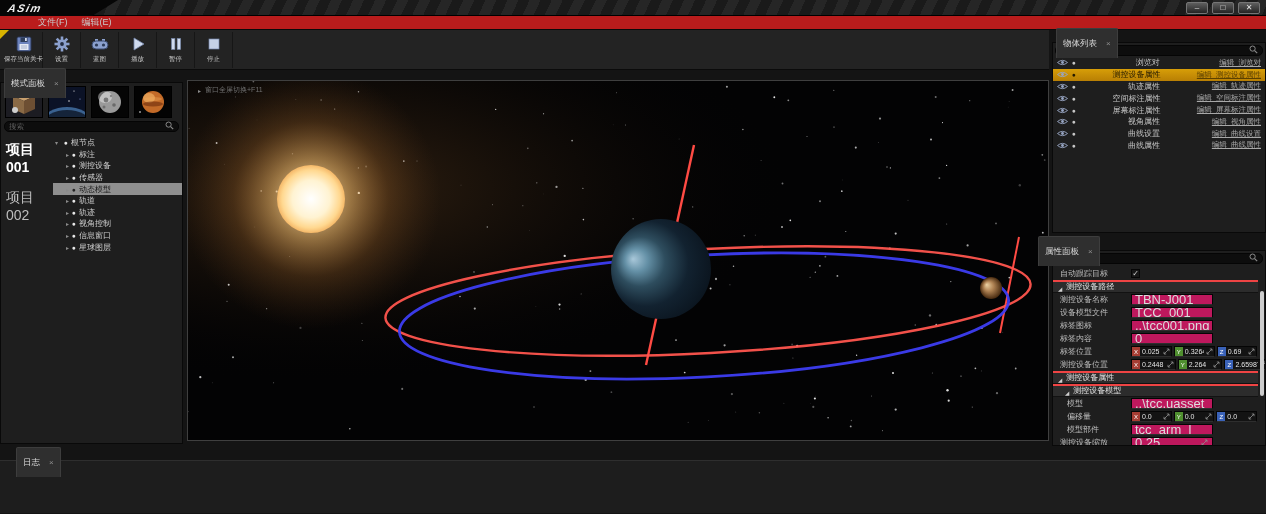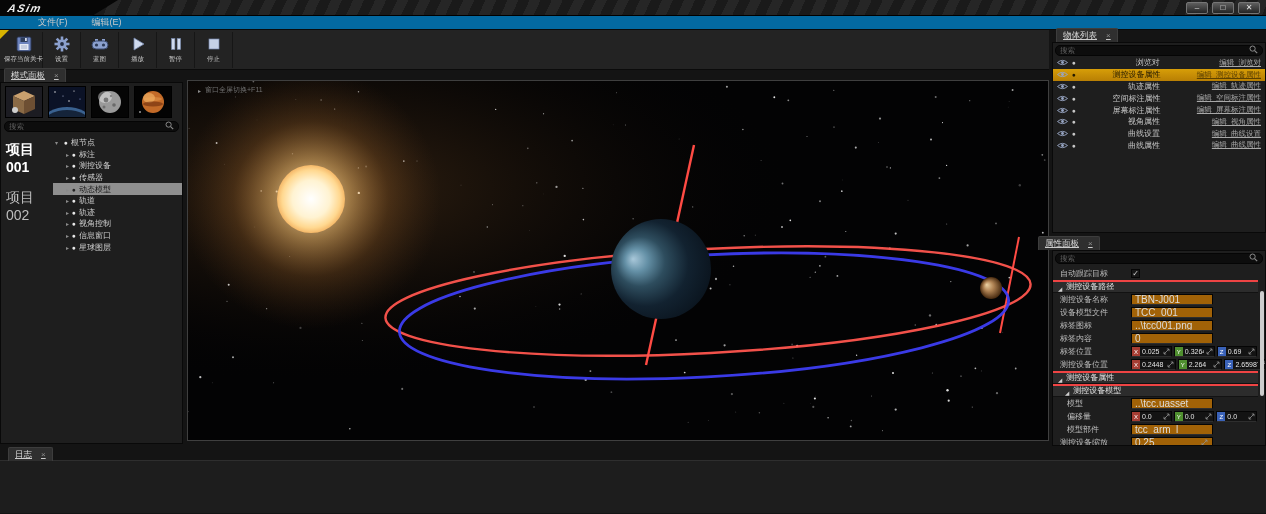--- a/index.html
+++ b/index.html
@@ -11,36 +11,36 @@
     background:repeating-linear-gradient(115deg,#262626 0 10px,#1a1a1a 10px 20px);
     border-bottom:1px solid #000; }
   .logo-plate { position:absolute; left:0; top:0; height:16px; width:118px; background:#060606;
     clip-path:polygon(0 0,118px 0,92px 16px,0 16px); display:flex; align-items:center; padding-left:8px; }
   .logo-text { font-style:italic; font-weight:bold; font-size:11px; color:#ededed; transform:skewX(-14deg); letter-spacing:1.5px; }
   .win-controls { position:absolute; right:6px; top:2px; display:flex; gap:4px; }
   .win-btn { width:22px; height:12px; background:linear-gradient(#5e5e5e,#242424); border:1px solid #757575;
     border-radius:2px; color:#e4e4e4; font-size:8px; line-height:10px; text-align:center; cursor:pointer; }
 
   
-  .menubar { position:absolute; left:0; top:16px; width:1266px; height:14px; background:#0369a1;
-    border-bottom:1px solid #0a0a0a; display:flex; align-items:flex-end; gap:24px; padding-left:38px;
+  .menubar { position:absolute; left:0; top:16px; width:1266px; height:14px; background:#b91c1c;
+    border-bottom:1px solid #0a0a0a; display:flex; align-items:flex-end; gap:14px; padding-left:38px;
     font-size:9px; color:#c9c9c9; }
   .menu-item { cursor:pointer; }
 
   
   .toolbar { position:absolute; left:0; top:30px; width:1049px; height:40px; background:#232323; border-bottom:1px solid #0b0b0b; }
   .corner-flag { position:absolute; left:0; top:0; width:0; height:0; border-top:9px solid #d8b400; border-right:9px solid transparent; }
   .tb-buttons { position:absolute; left:5px; top:2px; display:flex; height:36px; }
   .tbtn { width:38px; display:flex; flex-direction:column; align-items:center; padding-top:1px;
     border-right:1px solid #161616; cursor:pointer; }
   .tbtn .ticon { height:22px; display:flex; align-items:center; justify-content:center; }
   .tbtn .tlabel { font-size:6.5px; color:#c9c9c9; white-space:nowrap; }
 
   
-  .panel-tab-row { position:absolute; height:14px; display:flex; font-size:8.5px; z-index:3;text-decoration:underline; }
+  .panel-tab-row { position:absolute; height:30px; display:flex; font-size:8.5px; z-index:3; }
   .ptab { background:#2f2f2f; color:#dcdcdc; padding:0 6px; display:flex; align-items:center; gap:9px;
     border:1px solid #3d3d3d; border-bottom:none; border-radius:2px 2px 0 0; cursor:pointer; }
   .closex { color:#8d8d8d; font-size:8px; cursor:pointer; }
 
   
   .left-panel { position:absolute; left:0; top:82px; width:183px; height:362px; background:#1e1e1e; border:1px solid #090909; }
   .thumbs { position:absolute; left:4px; top:3px; display:flex; gap:5px; }
   .thumb { width:38px; height:32px; border:1px solid #000; background:#101014; cursor:pointer; overflow:hidden; }
   .searchline { position:absolute; left:3px; width:175px; height:11px; background:#0d0d0d; border:1px solid #050505;
     border-radius:5px; display:flex; align-items:center; justify-content:space-between; padding:0 4px;
@@ -81,22 +81,22 @@
   .prop-rows { position:absolute; top:16px; left:0; right:7px; bottom:0; }
   .prow { height:13px; display:flex; align-items:center; font-size:8px; color:#bdbdbd; }
   .plabel { width:78px; padding-left:7px; white-space:nowrap; overflow:hidden; flex:none; }
   .plabel.ind { padding-left:14px; }
   .psec { height:13px; background:#2c2c2c; border-top:2px solid #ef4444; border-bottom:1px solid #121212;
     display:flex; align-items:flex-end; gap:4px; padding-left:5px; font-size:8px; color:#e2e2e2; cursor:pointer; }
   .psec .tri { font-size:5.5px; color:#cfcfcf; }
   .psec.l2 { padding-left:12px; }
   .pcheck { width:9px; height:9px; background:#161616; border:1px solid #050505; color:#d0d0d0;
     font-size:8px; line-height:8px; text-align:center; cursor:pointer; }
-  .pfield { height:11px; background:#a16207; border:1px solid #050505; border-bottom-color:#2e2e2e;
-    display:flex; align-items:center; padding:0 3px; font-size:10px; color:#dcdcdc; cursor:text;
+  .pfield { height:11px; background:#be185d; border:1px solid #050505; border-bottom-color:#2e2e2e;
+    display:flex; align-items:center; padding:0 3px; font-size:13px; color:#dcdcdc; cursor:text;
     white-space:nowrap; overflow:hidden; }
   .pfield.wide { width:82px; }
   .vec { display:flex; gap:2px; flex:1; padding-right:1px; }
   .vfield { flex:1; height:11px; background:#131313; border:1px solid #050505; border-bottom-color:#2e2e2e;
     display:flex; align-items:center; gap:2px; font-size:7px; color:#e2e2e2; overflow:hidden; cursor:text; }
   .chip { width:8px; align-self:stretch; color:#fff; font-size:6px; display:flex; align-items:center; justify-content:center; flex:none; }
   .chip.cx { background:#a63d33; } .chip.cy { background:#4f8f2f; } .chip.cz { background:#3a62b8; }
   .vval { flex:1; white-space:nowrap; overflow:hidden; }
   .expico { flex:none; padding-right:1px; display:flex; }
   .pscroll { position:absolute; right:1px; top:40px; width:4px; height:105px; background:#cdcdcd; border-radius:2px; cursor:grab; }
@@ -786,21 +786,21 @@
               <svg width="7" height="7" viewBox="0 0 7 7">
                 <path d="M1 6 L6 1 M1 6 L1 3.8 M1 6 L3.2 6 M6 1 L3.8 1 M6 1 L6 3.2" stroke="#909090" stroke-width="0.8" fill="none"></path>
               </svg>
             </span>
           </div>
         </div>
       </div>
     <div class="pscroll"></div>
   </div>
 
-  <div class="panel-tab-row" style="left:8px; top:447px;text-align:right;">
+  <div class="panel-tab-row" style="left:16px; top:447px;text-align:right;">
     <div class="ptab">
       <span>日志</span>
       <span class="closex">×</span>
     </div>
   </div>
   <div class="log-panel"></div>
 
 </div>
 
 </body></html>

